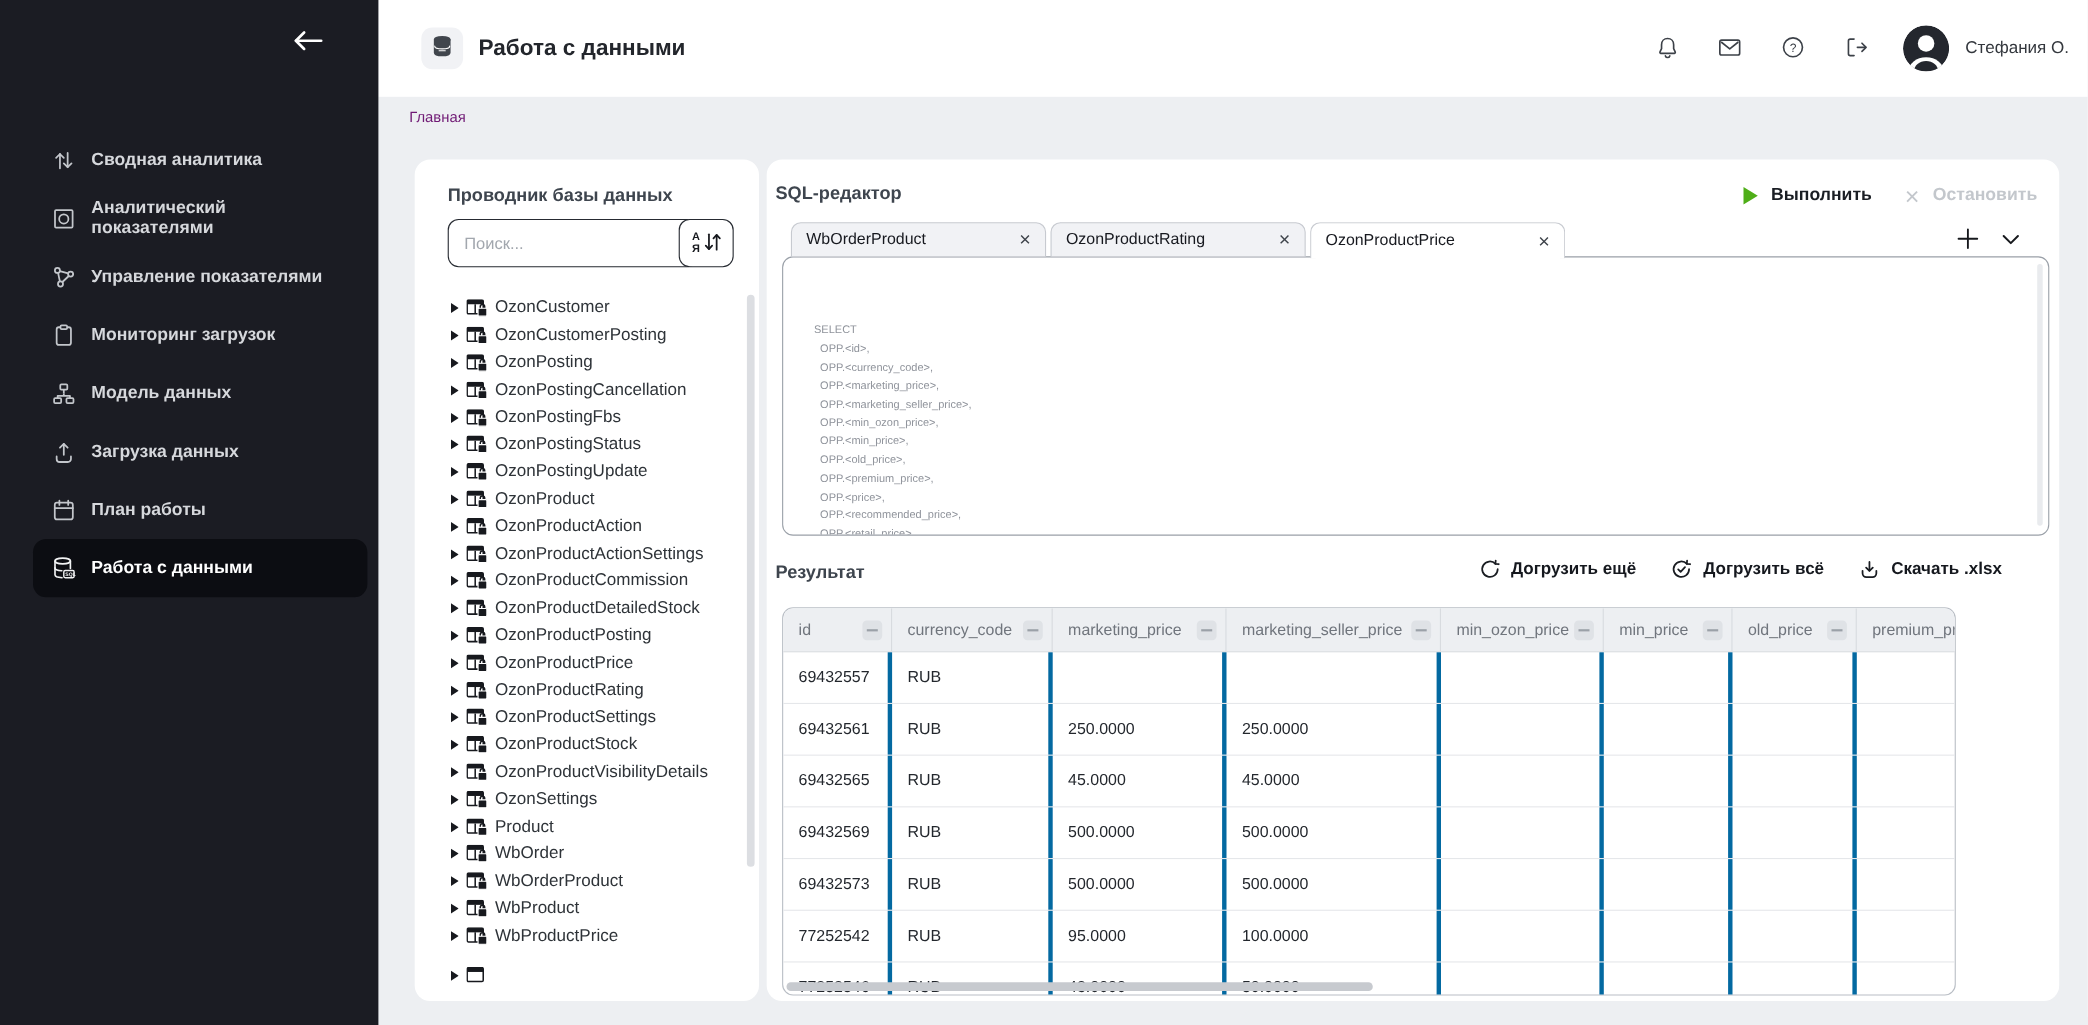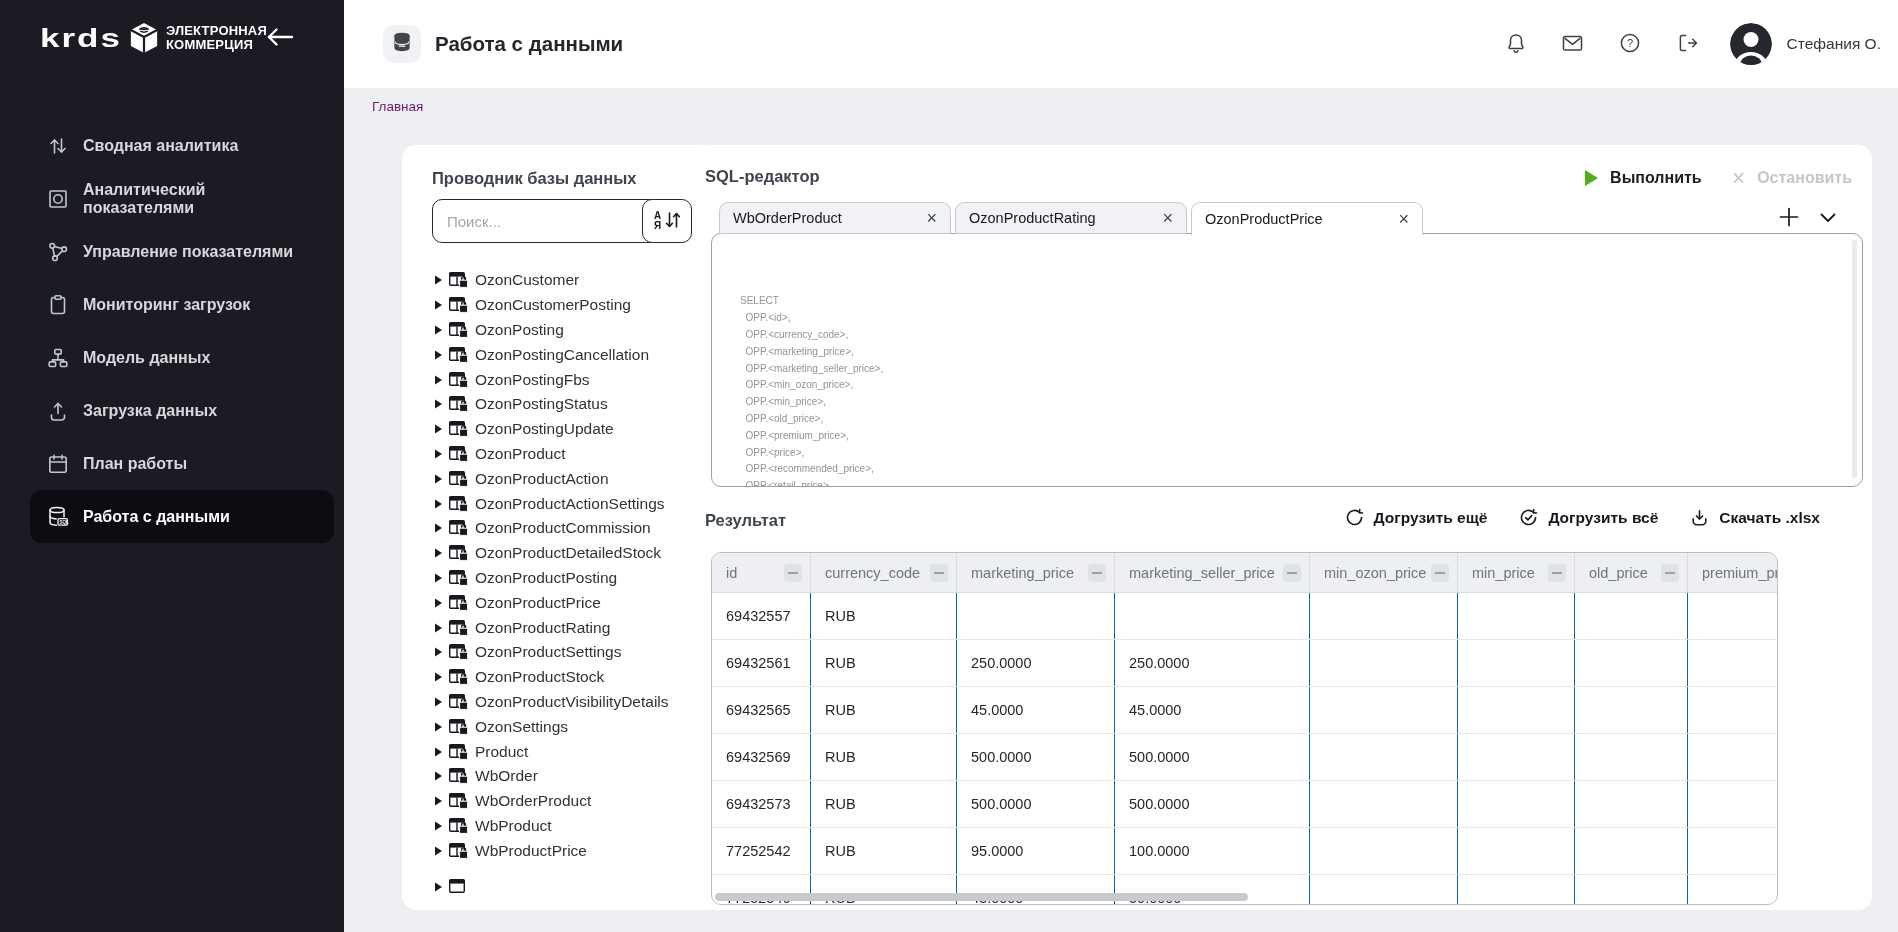--- a/index.html
+++ b/index.html
@@ -37,21 +37,21 @@
   .avatar { width:42px; height:42px; border-radius:50%; margin-left:30px; overflow:hidden; flex:none; }
   .user-name { margin-left:15px; font-size:15.5px; color:#33373d; }
 
   .breadcrumb { position:absolute; left:372px; top:99px; font-size:13.5px; color:#701a75; }
 
   
   .card { position:absolute; top:145px; background:#fff; border-radius:14px; }
   .panel-title { margin:0; font-size:16.5px; font-weight:700; color:#3e454e; }
 
   
-  .explorer { left:377px; width:313px; height:765px;margin-left:25px; }
+  .explorer { left:377px; width:313px; height:765px; }
   .explorer-title { position:absolute; left:30px; top:24px; }
   .search-input { position:absolute; left:30px; top:54px; width:228px; height:44px;
                   border:1.5px solid #262a31; border-radius:10px; padding:0 14px; font-size:15px;
                   color:#30343a; font-family:inherit; outline:none; background:#fff; }
   .search-input::placeholder { color:#a2a7ae; }
   .sort-btn { position:absolute; left:240px; top:54px; width:50px; height:44px;
               border:1.5px solid #262a31; border-radius:10px; background:#fff;
               display:flex; align-items:center; justify-content:center; }
   .tree { position:absolute; left:33px; top:123px; width:254px; height:607px; overflow:hidden; }
   .tree-row { height:24.8px; display:flex; align-items:center; gap:7px; font-size:15.5px; color:#2e3338;
@@ -91,41 +91,27 @@
                border:1px solid #b9bec5; border-radius:10px; overflow:hidden; background:#fff; }
   .thead, .tr { display:grid; grid-template-columns:99px 146px 158px 195px 148px 117px 113px 200px; width:1176px; }
   .thead { height:39px; background:#edeff2; }
   .th { display:flex; align-items:center; justify-content:space-between; padding:0 8px 0 14px;
         font-size:14.5px; color:#70757d; border-right:1px solid #d8dbdf; min-width:0; white-space:nowrap; }
   .th-badge { width:18px; height:18px; border-radius:4px; background:#dfe2e6; flex:none; position:relative; cursor:pointer; }
   .th-badge::after { content:""; position:absolute; left:4px; right:4px; top:8px; height:2px; background:#9ba1a8; }
   .tr { height:47px; border-top:1px solid #e5e7ea; }
   .thead + .tbody .tr:first-child { border-top:1px solid #d8dbdf; }
   .td { display:flex; align-items:center; padding:0 10px 0 14px; font-size:14.5px; color:#23272d;
-        border-right:1px solid #0369a1; min-width:0; white-space:nowrap; }
+        border-right:4px solid #0369a1; min-width:0; white-space:nowrap; }
   .hthumb { position:absolute; left:3px; bottom:3px; width:533px; height:8px; border-radius:4px; background:#c7cacf; cursor:pointer; }
 </style>
 </head>
 <body>
 
 <aside class="sidebar">
-  <div class="logo-row">
-    <span class="logo-krds">krds</span>
-    <span class="logo-cube">
-      <svg width="30" height="34" viewBox="0 0 32 36">
-        <path d="M16 2 30 9.5v17L16 34 2 26.5v-17z" fill="#ffffff"></path>
-        <path d="M2 9.5l14 7.5 14-7.5M16 17v17" stroke="#1b1c23" stroke-width="2.4" fill="none"></path>
-        <path d="M11.5 8.5c1.5-2 7.5-2 9 0-3 .6-6 .6-9 0zm1 2.5c2.2 1 4.8 1 7 0" stroke="#1b1c23" stroke-width="1.6" fill="none" stroke-linecap="round"></path>
-      </svg>
-    </span>
-    <span class="logo-sub">
-      <span>ЭЛЕКТРОННАЯ</span><br>
-      <span>КОММЕРЦИЯ</span>
-    </span>
-  </div>
   <button class="back-btn">
     <span>
       <svg width="28" height="20" viewBox="0 0 28 20" fill="none" stroke="#fff" stroke-width="2.4" stroke-linecap="round" stroke-linejoin="round">
         <path d="M26 10H3"></path>
           <path d="M10.5 2.5 3 10l7.5 7.5"></path>
       </svg>
     </span>
   </button>
 
   <nav class="nav">

